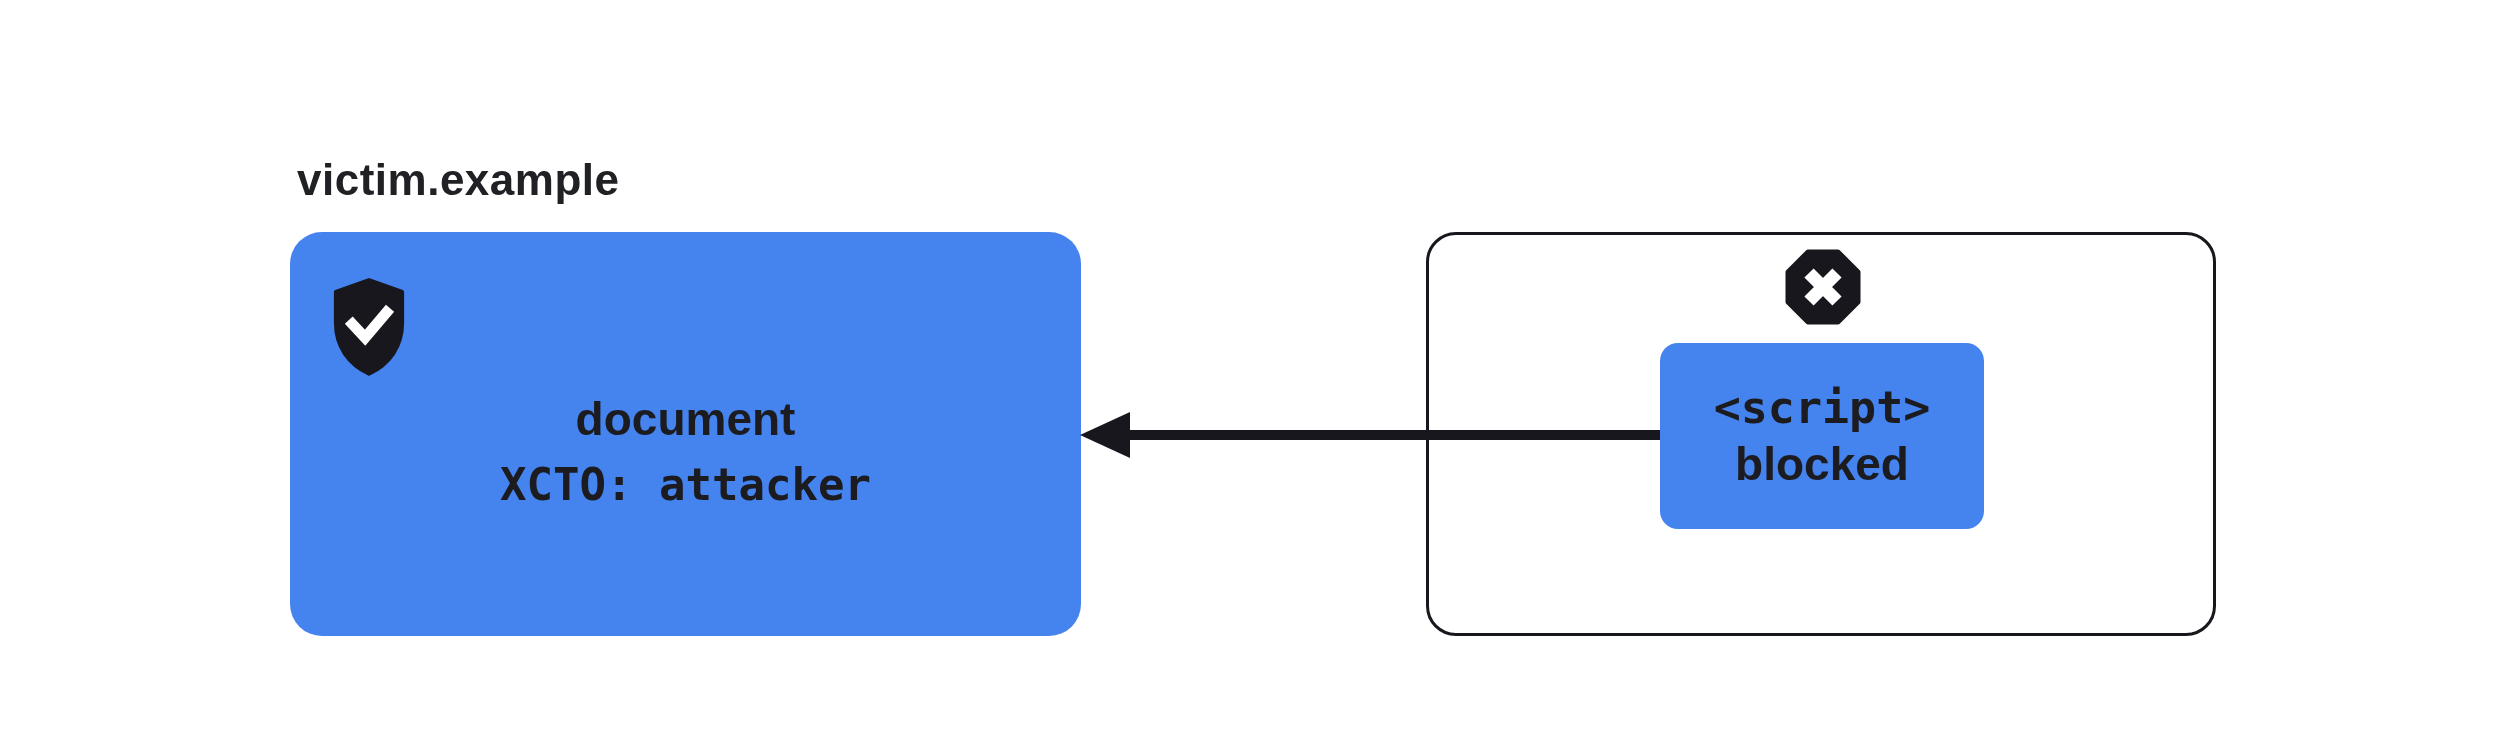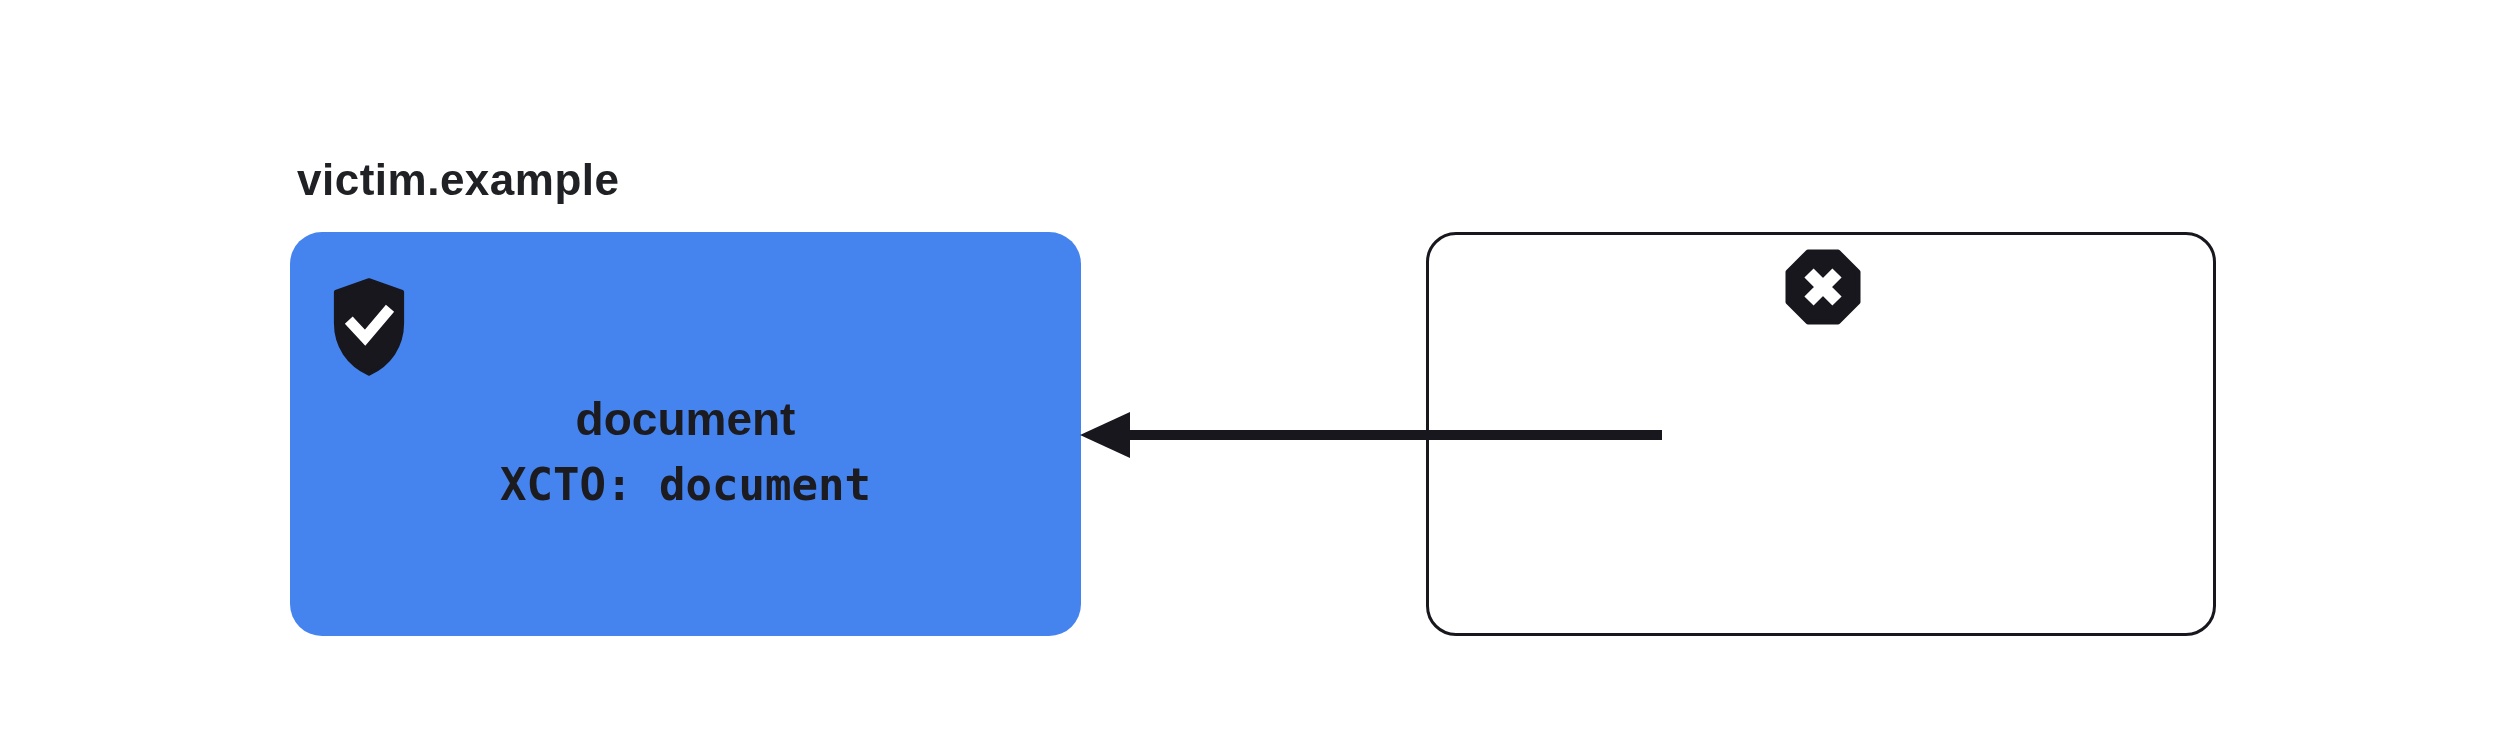--- a/index.html
+++ b/index.html
@@ -109,31 +109,35 @@
 
   <div class="site-label victim-label">victim.example</div>
 
   <div class="victim-box">
     <svg class="shield-icon" viewBox="0 0 80 98">
       <path d="M40 1 L74 13 V45 C74 69 61 87 40 97 C19 87 6 69 6 45 V13 Z" fill="currentColor" stroke="currentColor" stroke-width="4" stroke-linejoin="round"></path>
       <polyline points="23,46 36,60 58,34" fill="none" stroke="#ffffff" stroke-width="11" stroke-linecap="square" stroke-linejoin="miter"></polyline>
     </svg>
     <div class="victim-text">
       <div class="line-sans">document</div>
-      <div class="line-mono">XCTO: document</div>
+      <div class="line-mono">XCTO: attacker</div>
     </div>
   </div>
 
   <svg class="arrow-svg" viewBox="0 0 584 50">
     <line x1="48" y1="25" x2="584" y2="25" stroke="currentColor" stroke-width="10"></line>
     <polygon points="2,25 52,2 52,48" fill="currentColor"></polygon>
   </svg>
 
 
   <div class="attacker-box"></div>
 
   <svg class="octagon-icon" viewBox="0 0 76 76">
     <polygon points="23,3 53,3 73,23 73,53 53,73 23,73 3,53 3,23" fill="currentColor" stroke="currentColor" stroke-width="5" stroke-linejoin="round"></polygon>
     <path d="M24 24 L52 52 M52 24 L24 52" stroke="#ffffff" stroke-width="13" stroke-linecap="butt"></path>
   </svg>
 
+  <div class="script-box">
+    <div class="line-mono">&lt;script&gt;</div>
+    <div class="line-sans">blocked</div>
+  </div>
 
 </div>
 
 </body></html>

